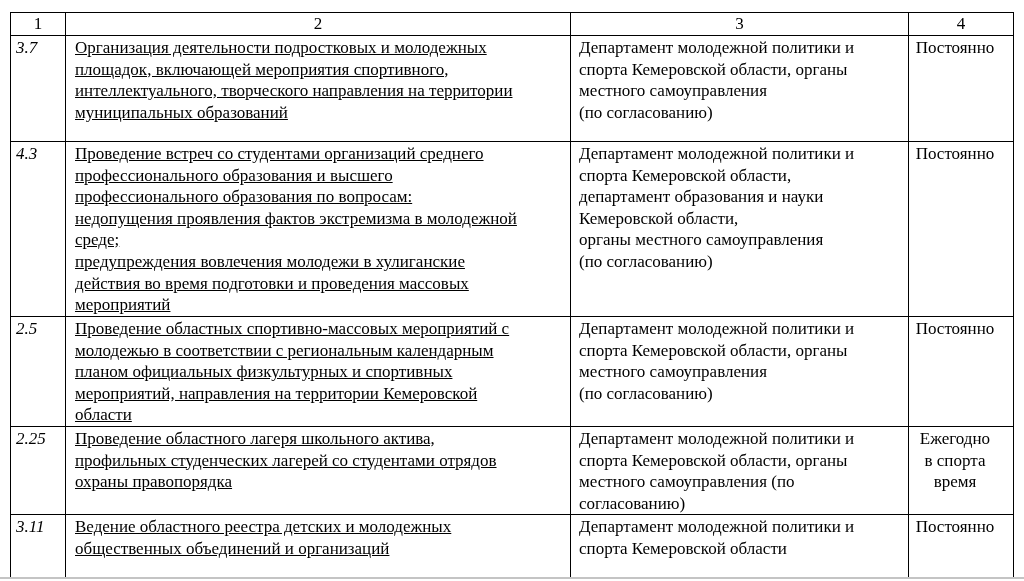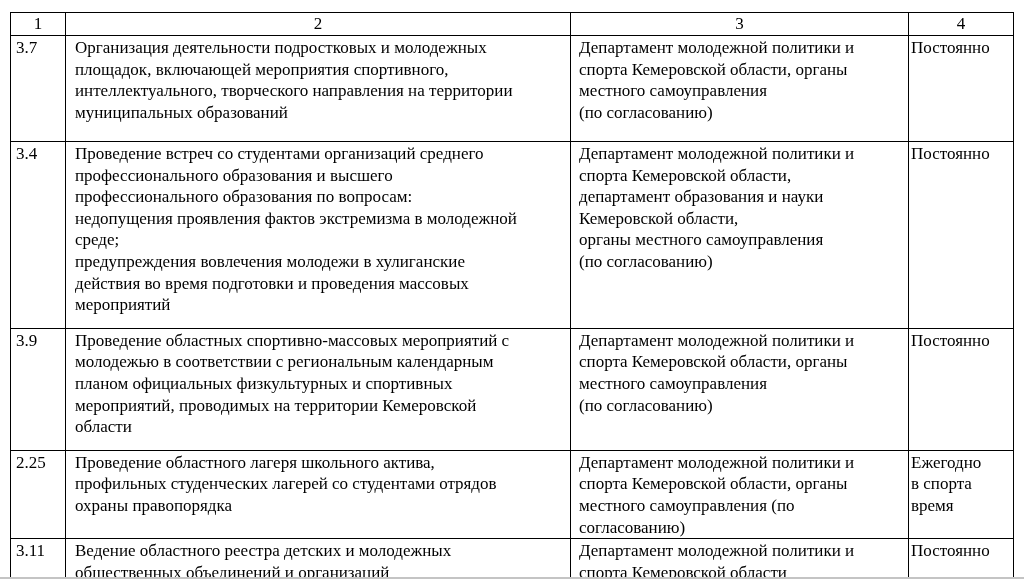--- a/index.html
+++ b/index.html
@@ -48,24 +48,24 @@
   th {
     text-align: center;
     line-height: 21px;
     padding: 0 2px;
   }
   tbody tr.r1 { height: 106px; }
   tbody tr.r2 { height: 175px; }
   tbody tr.r3 { height: 105px; }
   tbody tr.r4 { height: 86px;  }
   tbody tr.r5 { height: 100px; }
-  td.num  { padding: 1px 2px 0 5px; }
-  td.act  { padding: 1px 6px 12px 9px;  white-space: pre-line; }
+  td.num  { padding: 1px 2px 0 5px; font-style: italic; }
+  td.act  { padding: 1px 6px 0 9px;  white-space: pre-line; text-decoration: underline; }
   td.resp { padding: 1px 4px 0 8px;  white-space: pre-line; }
-  td.term { padding: 1px 14px 0 2px;  white-space: pre-line; }
+  td.term { padding: 1px 14px 0 2px;  white-space: pre-line; text-align: center; }
   .page-edge {
     position: absolute;
     left: 0;
     top: 577px;
     width: 1024px;
     height: 2px;
     background: #c4c4c4;
   }
 </style>
 </head>
@@ -95,43 +95,43 @@
 площадок, включающей мероприятия спортивного,
 интеллектуального, творческого направления на территории
 муниципальных образований</td>
           <td class="resp">Департамент молодежной политики и
 спорта Кемеровской области, органы
 местного самоуправления
 (по согласованию)</td>
           <td class="term">Постоянно</td>
         </tr>
         <tr class="r2">
-          <td class="num">3.4</td>
+          <td class="num">4.3</td>
           <td class="act">Проведение встреч со студентами организаций среднего
 профессионального образования и высшего
 профессионального образования по вопросам:
 недопущения проявления фактов экстремизма в молодежной
 среде;
 предупреждения вовлечения молодежи в хулиганские
 действия во время подготовки и проведения массовых
 мероприятий</td>
           <td class="resp">Департамент молодежной политики и
 спорта Кемеровской области,
 департамент образования и науки
 Кемеровской области,
 органы местного самоуправления
 (по согласованию)</td>
           <td class="term">Постоянно</td>
         </tr>
         <tr class="r3">
-          <td class="num">3.9</td>
+          <td class="num">2.5</td>
           <td class="act">Проведение областных спортивно-массовых мероприятий с
 молодежью в соответствии с региональным календарным
 планом официальных физкультурных и спортивных
-мероприятий, проводимых на территории Кемеровской
+мероприятий, направления на территории Кемеровской
 области</td>
           <td class="resp">Департамент молодежной политики и
 спорта Кемеровской области, органы
 местного самоуправления
 (по согласованию)</td>
           <td class="term">Постоянно</td>
         </tr>
         <tr class="r4">
           <td class="num">2.25</td>
           <td class="act">Проведение областного лагеря школьного актива,

